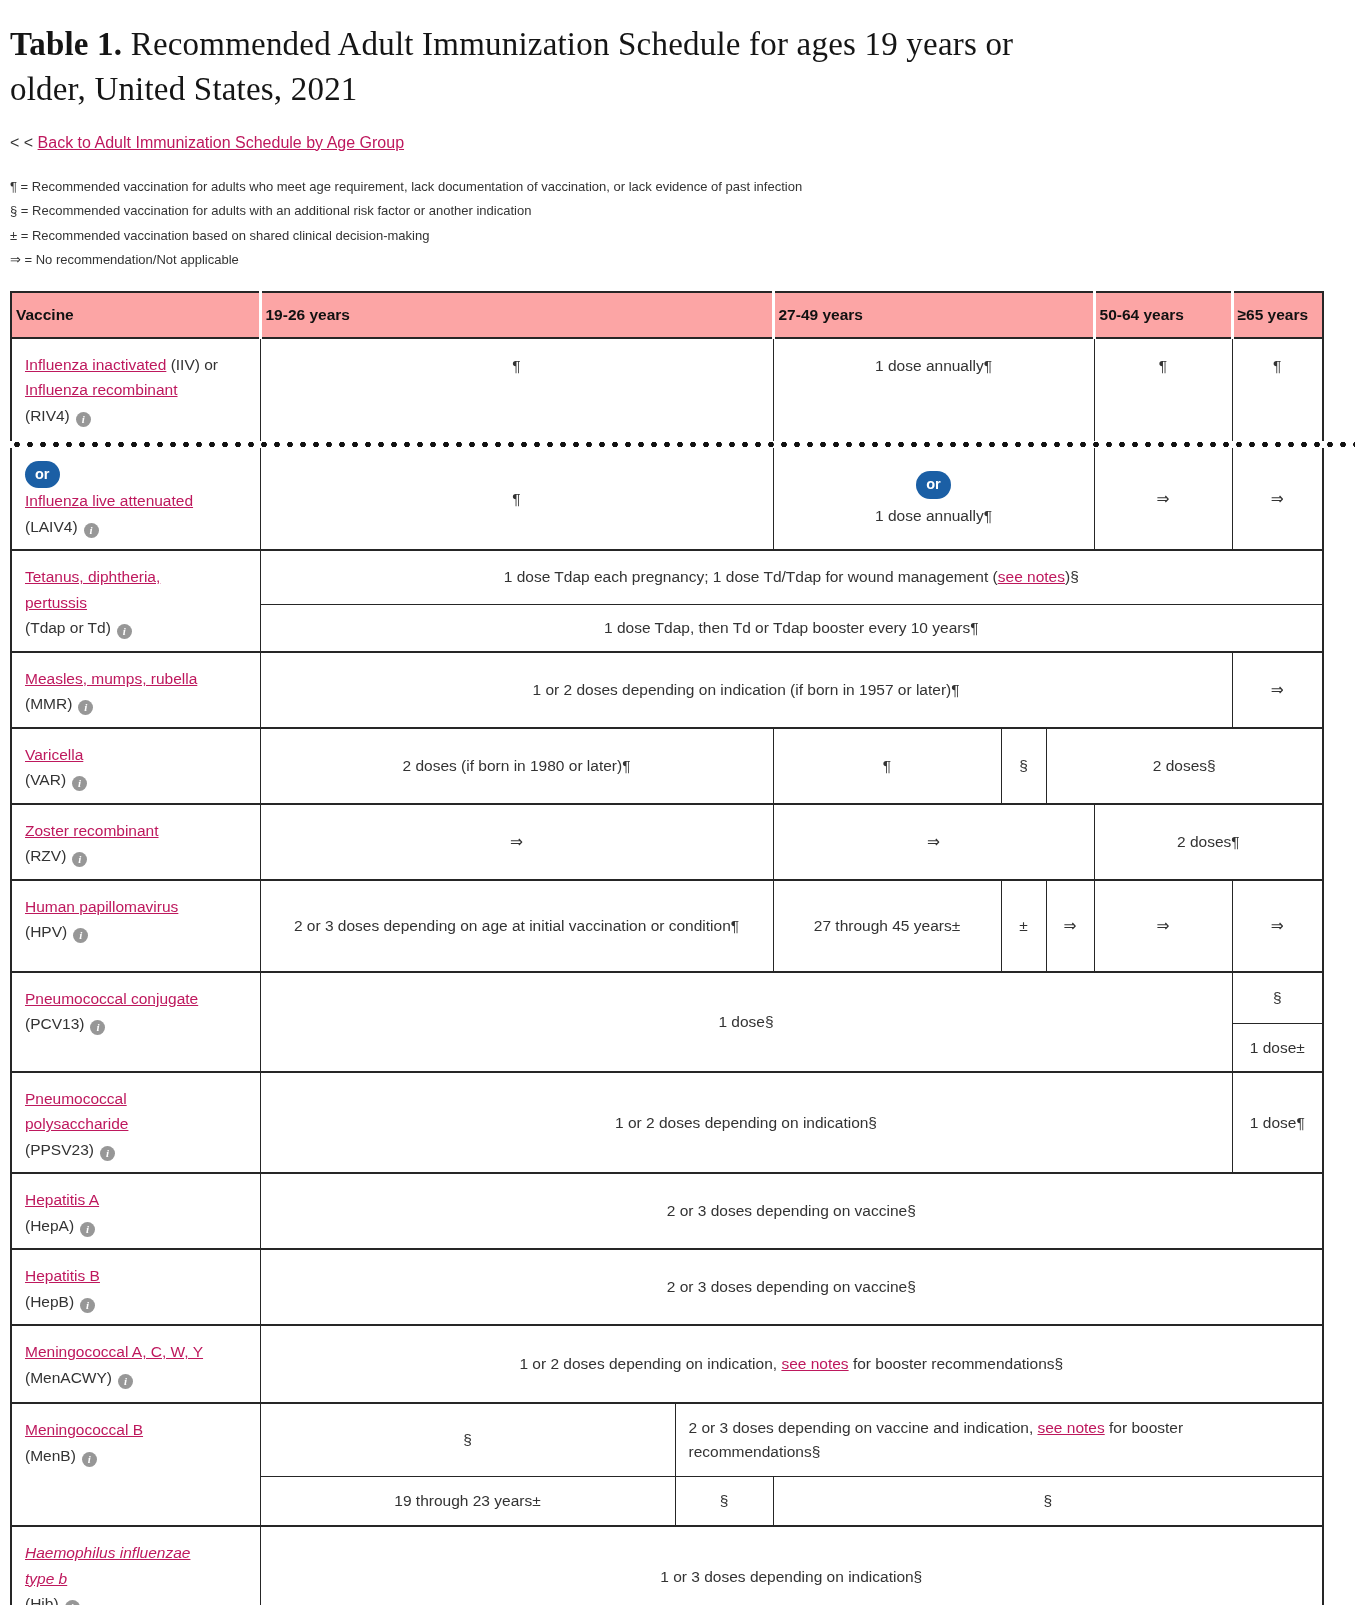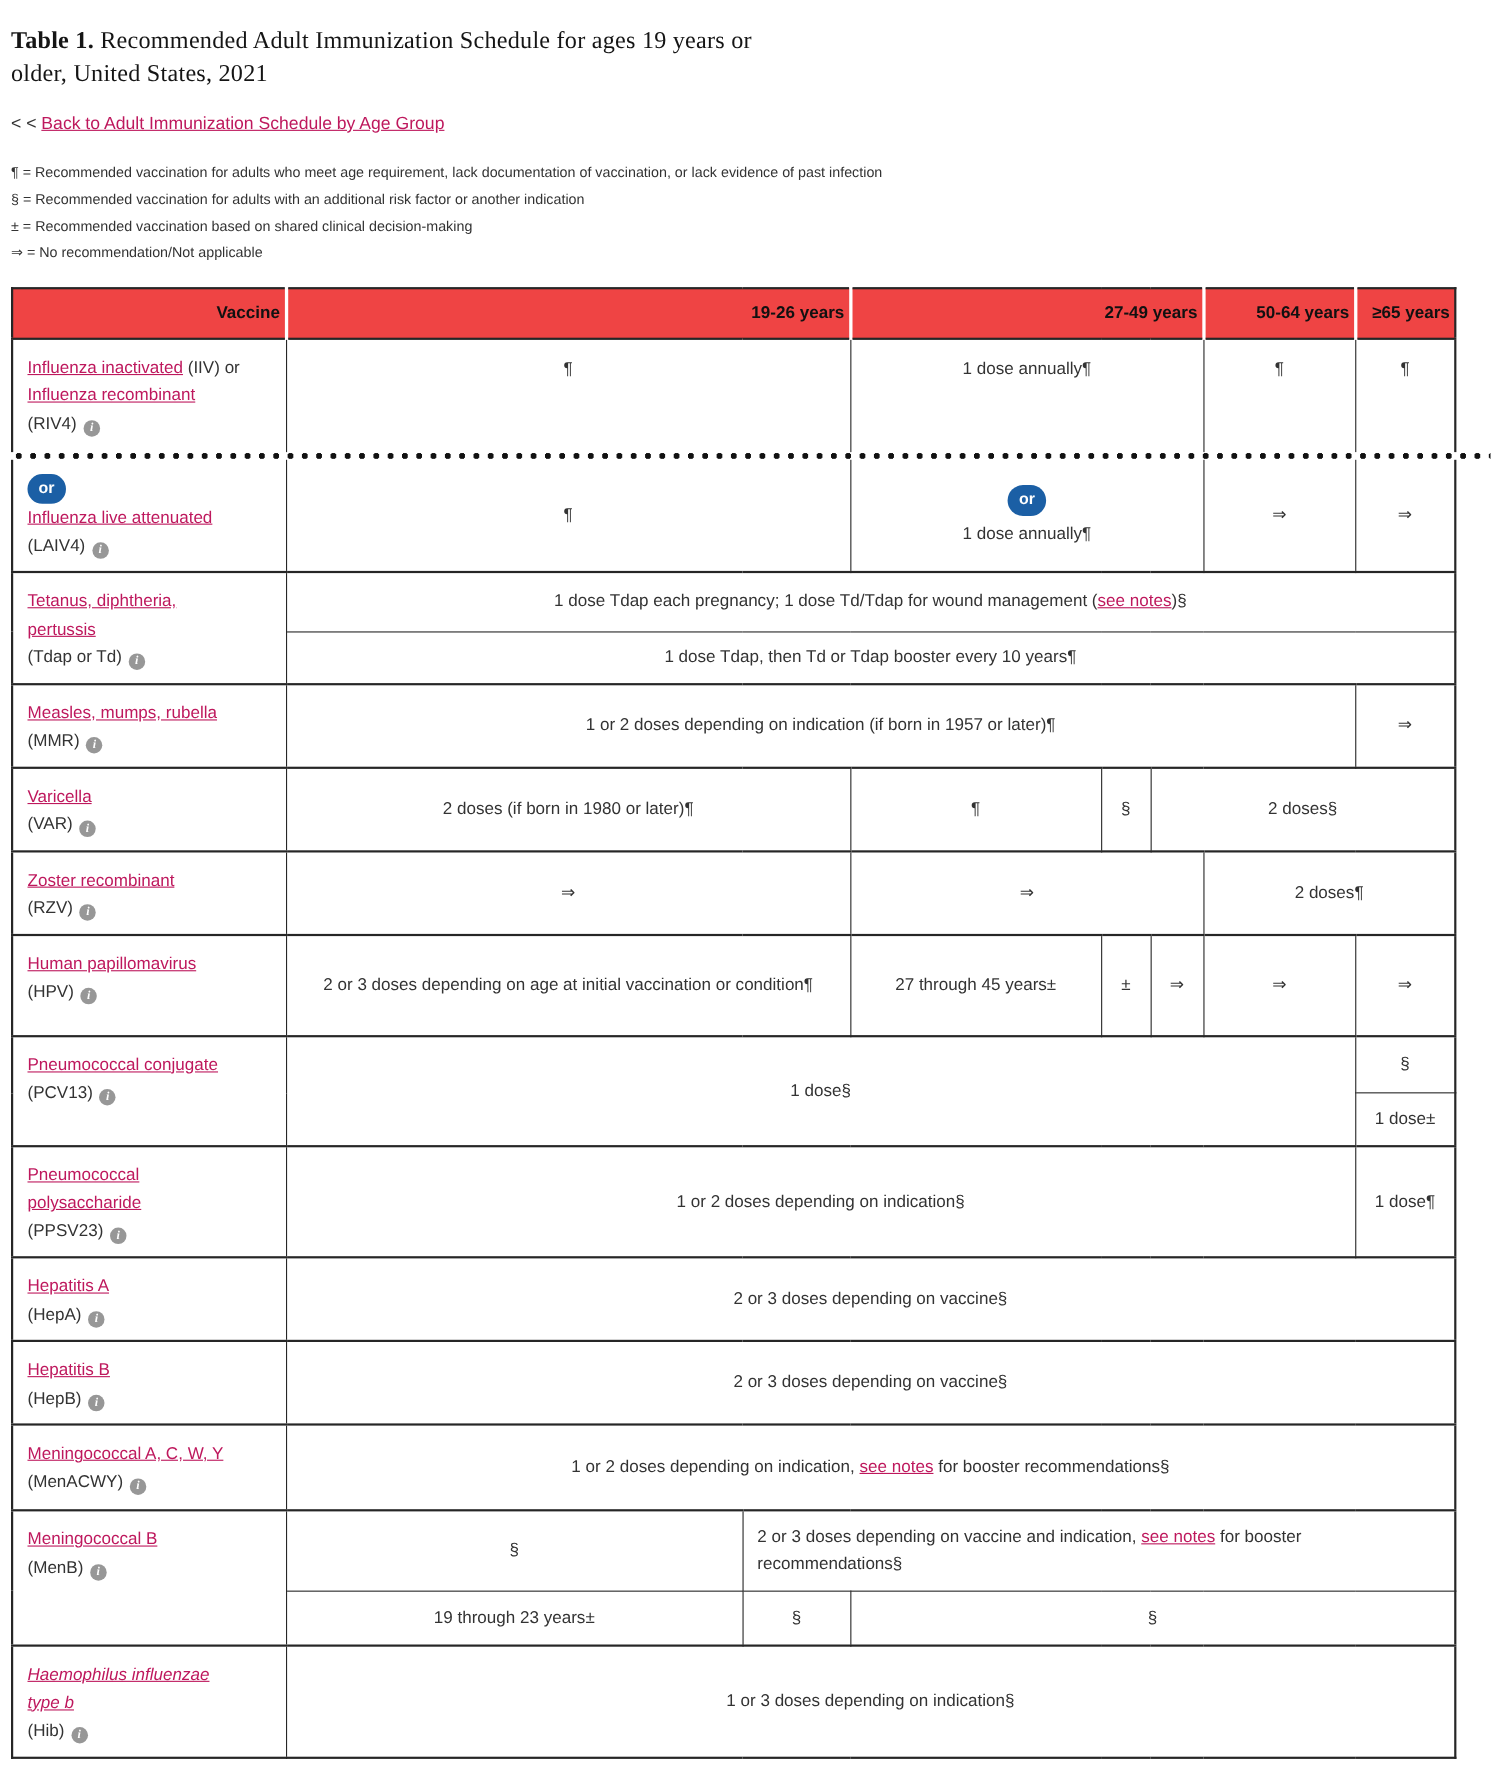--- a/index.html
+++ b/index.html
@@ -7,40 +7,40 @@
   body {
     width:1355px; height:1605px; position:relative; overflow:hidden;
     background:#fff; color:#333;
     font-family:"Liberation Sans","DejaVu Sans",sans-serif;
   }
   .page { padding:10px 10px 0 10px; }
 
   h1 {
     margin:12px 0 0 0; color:#151515;
     font-family:"Liberation Serif","DejaVu Serif",serif;
-    font-size:22px; font-weight:400; line-height:1.36; letter-spacing:.2px;
+    font-size:33px; font-weight:400; line-height:1.36; letter-spacing:.2px;
     max-width:1330px;
   }
   h1 .tlabel { font-weight:700; }
 
   .backline { margin-top:22px; font-size:16px; color:#333; }
   a.lnk { color:#be185d; text-decoration:underline; cursor:pointer; }
   .it { font-style:italic; }
 
   .legend { margin-top:27px; }
   .legend p { margin:0 0 8px 0; font-size:13px; line-height:16.5px; color:#333; }
 
   table#sched {
     border-collapse:collapse; table-layout:fixed;
     width:1312px; margin-top:22px;
     border:2px solid #262626;
   }
   #sched th {
-    background:#ef4444; color:#111;
-    font-size:15.5px; font-weight:600; text-align:right;
+    background:#fca5a5; color:#111;
+    font-size:15.5px; font-weight:600; text-align:left;
     height:46px; padding:4px;
     border-top:none; border-bottom:2px solid #262626;
     border-left:3px solid #fff; border-right:3px solid #fff;
   }
   #sched th:first-child { border-left:none; }
   #sched th:last-child { border-right:none; }
 
   #sched td {
     border:1px solid #262626;
     font-size:15.5px; color:#333;

